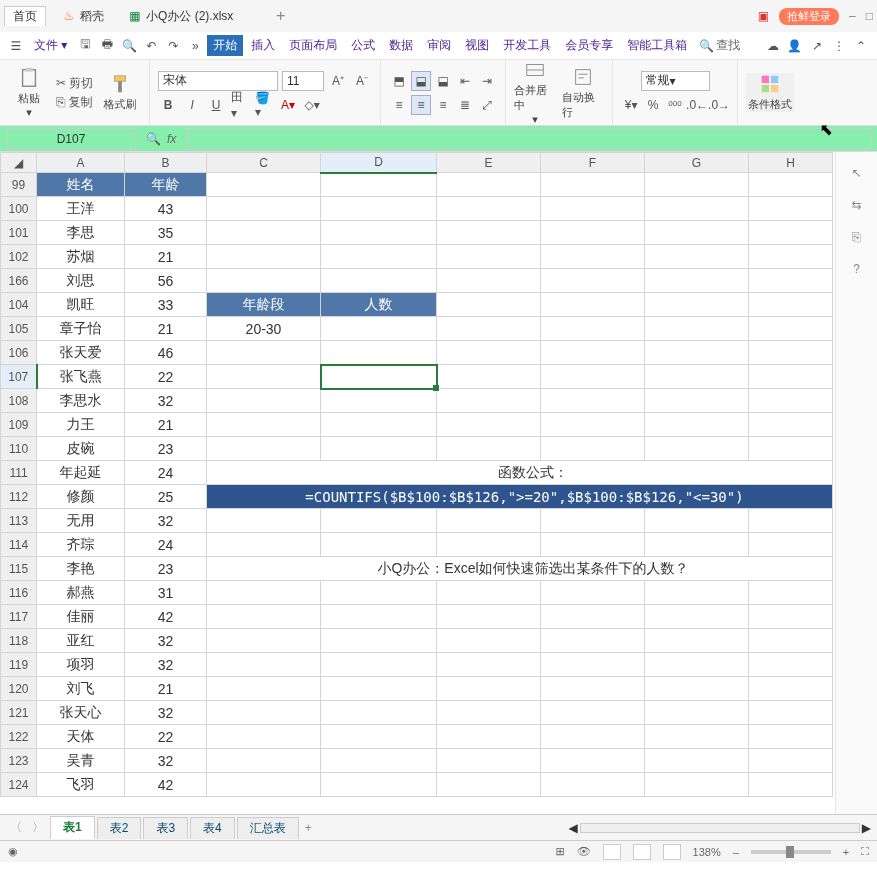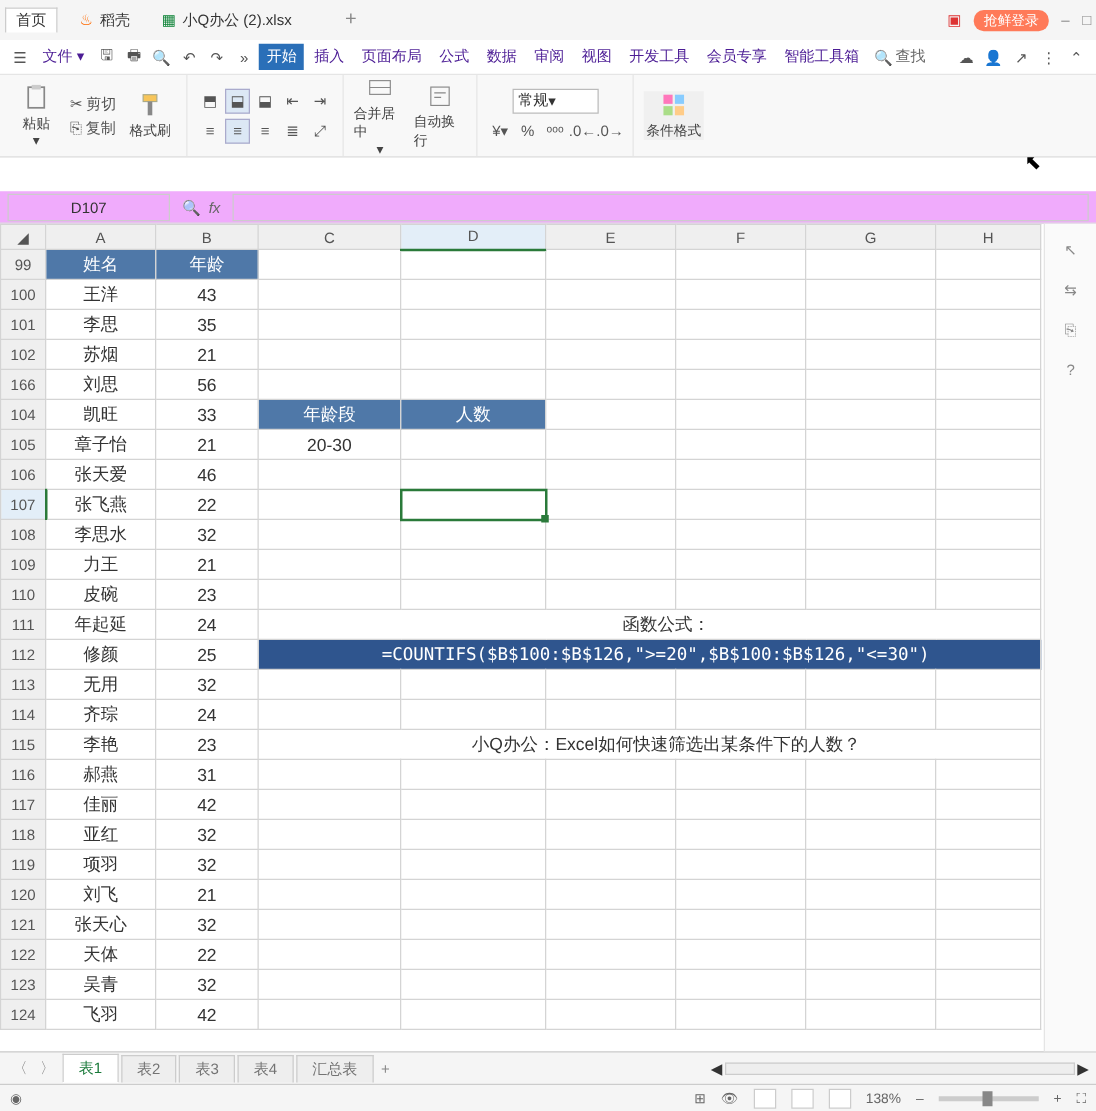--- a/index.html
+++ b/index.html
@@ -30,21 +30,21 @@
 .combo{border:1px solid #bbb;background:#fff;height:20px;display:flex;align-items:center;padding:0 4px;font-size:12px;}
 .combo.font{width:120px;}
 .combo.size{width:42px;}
 .ibtn{width:20px;height:20px;display:flex;align-items:center;justify-content:center;color:#555;border:1px solid transparent;}
 .alignarea{display:flex;flex-direction:column;gap:4px;}
 .alignrow{display:flex;gap:2px;}
 .sel{background:#dce8f5;border:1px solid #aac;}
 .numarea{display:flex;flex-direction:column;gap:4px;align-items:center;}
 .condbtn{display:flex;flex-direction:column;align-items:center;justify-content:center;width:48px;font-size:11px;color:#444;background:#f0f0f0;text-align:right;}
 .condbtn .cicon{width:22px;height:22px;margin-bottom:2px;}
-.namebox-row{height:26px;display:flex;align-items:center;border-bottom:1px solid #ddd;background:#f0abfc;margin-top:27px;}
+.namebox-row{height:26px;display:flex;align-items:center;border-bottom:1px solid #ddd;background:#86efac;}
 .namebox{width:130px;height:22px;border:1px solid #ccc;margin-left:6px;padding:0 6px;display:flex;align-items:center;justify-content:center;}
 .fxicons{display:flex;align-items:center;gap:6px;padding:0 10px;color:#666;}
 .fxbar{flex:1;height:22px;border:1px solid #ccc;margin-right:6px;}
 .grid-wrap{display:flex;height:662px;}
 .rside{width:42px;background:#fafafa;border-left:1px solid #e5e5e5;display:flex;flex-direction:column;align-items:center;gap:18px;padding-top:14px;color:#888;}
 .gridarea{flex:1;position:relative;overflow:hidden;}
 table.sheet{border-collapse:collapse;table-layout:fixed;}
 table.sheet th,table.sheet td{border:1px solid #d4d4d4;height:24px;text-align:center;font-size:14px;font-weight:normal;color:#333;background:#fff;}
 table.sheet thead th{background:#efefef;height:20px;font-size:12px;color:#555;}
 table.sheet th.corner{background:#efefef;width:36px;}
@@ -52,22 +52,22 @@
 .hA{width:88px;} .hB{width:82px;} .hC{width:114px;} .hD{width:116px;} .hE{width:104px;} .hF{width:104px;} .hG{width:104px;} .hH{width:84px;}
 th.colsel{background:#e3eef8!important;border-bottom:2px solid #2a7a3a!important;}
 th.rowsel{background:#e3eef8!important;border-right:2px solid #2a7a3a!important;}
 .hdrcell{background:#4f78a8!important;color:#fff!important;}
 .selcell{outline:2px solid #2a7a3a;outline-offset:-1px;position:relative;}
 .selcell::after{content:'';position:absolute;right:-3px;bottom:-3px;width:6px;height:6px;background:#2a7a3a;}
 .redtxt{color:#d22;font-size:16px;text-align:left;padding-left:27px;}
 .bluebar{background:#2f558e!important;color:#fff!important;text-align:left;padding-left:10px;font-size:14px;font-family:Consolas,monospace;}
 .sheet-tabs{height:26px;border-top:1px solid #ccc;background:#f5f5f5;display:flex;align-items:center;padding:0 6px;gap:2px;font-size:12px;}
 .nav-arr{color:#888;padding:0 4px;}
-.stab{padding:2px 12px;border:1px solid #ccc;border-bottom:none;background:#eee;color:#737373;}
-.stab.active{background:#fff;color:#1a7a3a;border-bottom:1px solid #fff;}
+.stab{padding:2px 12px;border:1px solid #ccc;border-bottom:none;background:#eee;color:#0c4a6e;}
+.stab.active{background:#fff;color:#1a7a3a;border-bottom:1px solid #fff;font-weight:bold;}
 .statusbar{height:22px;border-top:1px solid #ccc;background:#f5f5f5;display:flex;align-items:center;padding:0 8px;font-size:11px;color:#666;gap:12px;}
 .statusbar .sp{flex:1;}
 .viewbtn{width:18px;height:16px;border:1px solid #ccc;background:#fff;}
 .zoom-slider{width:80px;height:4px;background:#ccc;position:relative;}
 .zoom-slider::after{content:'';position:absolute;left:44%;top:-4px;width:8px;height:12px;background:#888;}
 svg{display:block;}
 .cursor-ptr{position:absolute;top:120px;right:44px;font-size:16px;color:#000;pointer-events:none;}
 </style>
 </head>
 <body>
@@ -142,20 +142,49 @@
     </div>
     <div class="bigbtn">
       <svg class="bicon" viewBox="0 0 24 24">
           <rect x="6" y="3" width="12" height="6" fill="#f7c55a" stroke="#aa8"></rect>
           <rect x="10" y="9" width="4" height="12" fill="#888"></rect>
         </svg>
       <span>格式刷</span>
     </div>
   </div>
   <div class="rgroup">
+    <div class="fontarea">
+      <div class="fontrow">
+        <div class="combo font">
+            <span>宋体</span>
+          </div>
+        <div class="combo size">
+            <span>11</span>
+          </div>
+        <div class="ibtn">A⁺</div>
+        <div class="ibtn">A⁻</div>
+      </div>
+      <div class="fontrow">
+        <div class="ibtn">
+            <b>B</b>
+          </div>
+        <div class="ibtn">
+            <i>I</i>
+          </div>
+        <div class="ibtn">
+            <u>U</u>
+          </div>
+        <div class="ibtn">田▾</div>
+        <div class="ibtn">🪣▾</div>
+        <div class="ibtn" style="color:#c00;">A▾</div>
+        <div class="ibtn">◇▾</div>
+      </div>
+    </div>
+  </div>
+  <div class="rgroup">
     <div class="alignarea">
       <div class="alignrow">
         <div class="ibtn">⬒</div>
         <div class="ibtn sel">⬓</div>
         <div class="ibtn">⬓</div>
         <div class="ibtn">⇤</div>
         <div class="ibtn">⇥</div>
       </div>
       <div class="alignrow">
         <div class="ibtn">≡</div>

